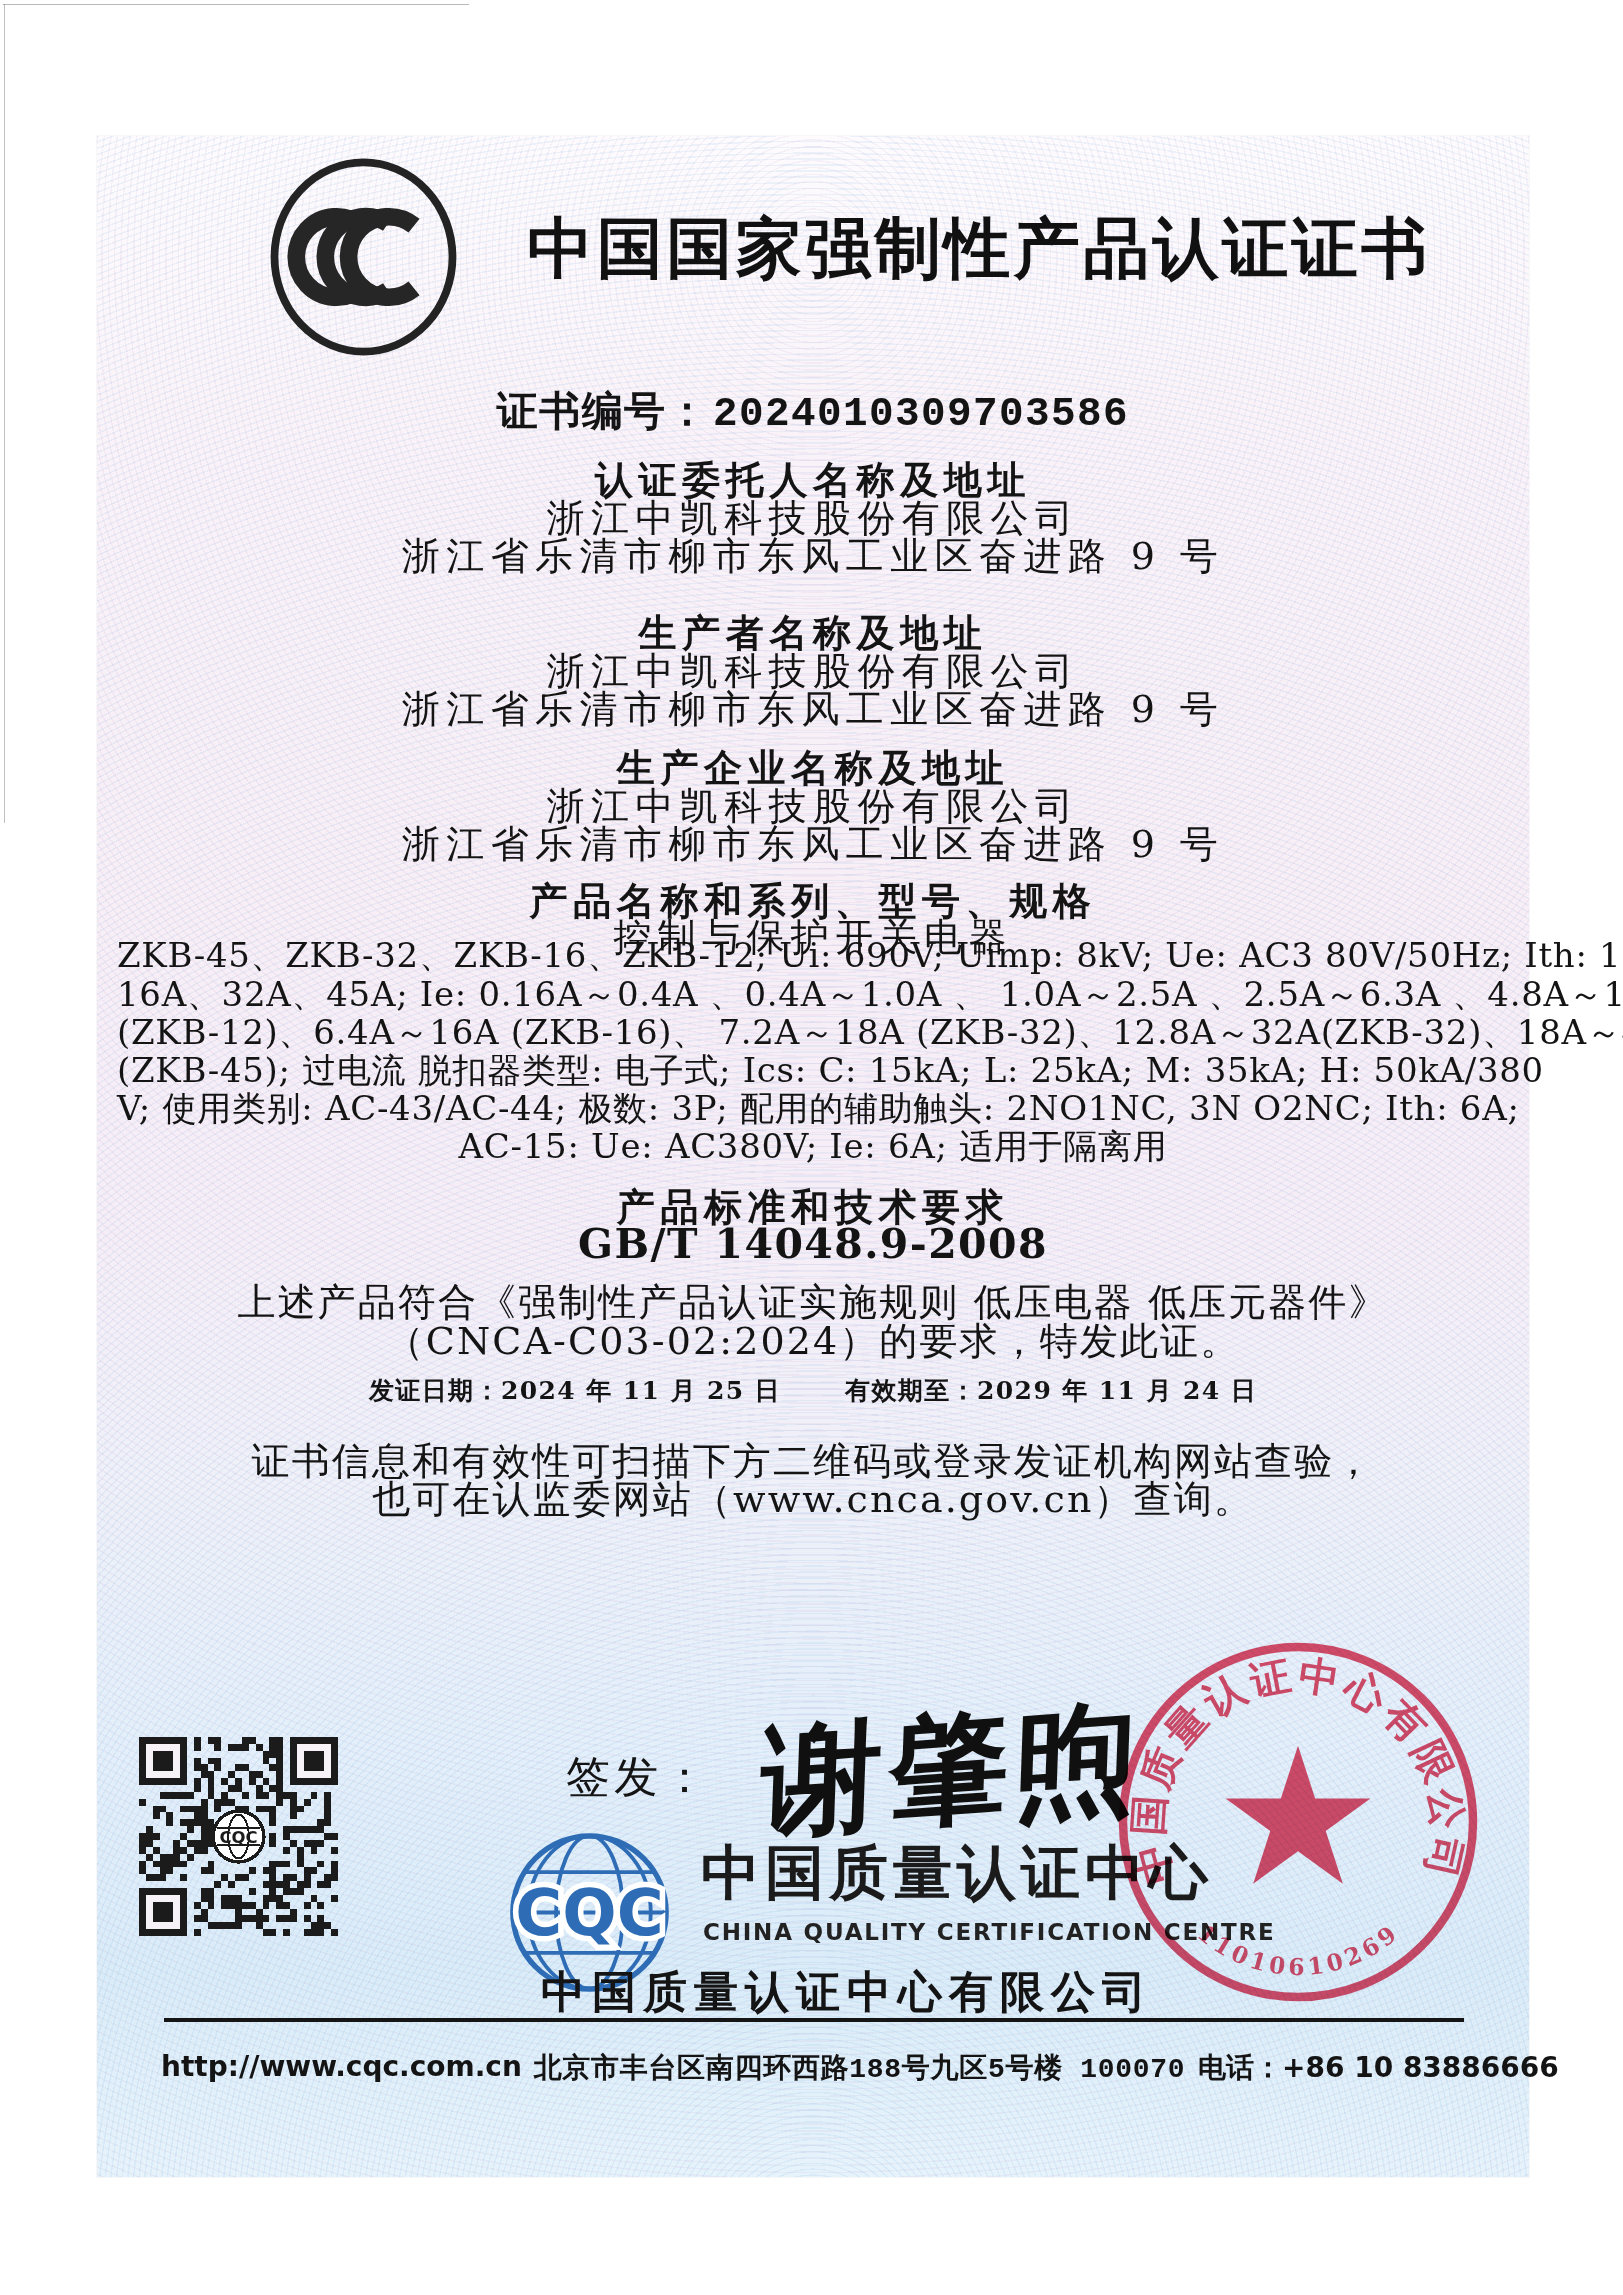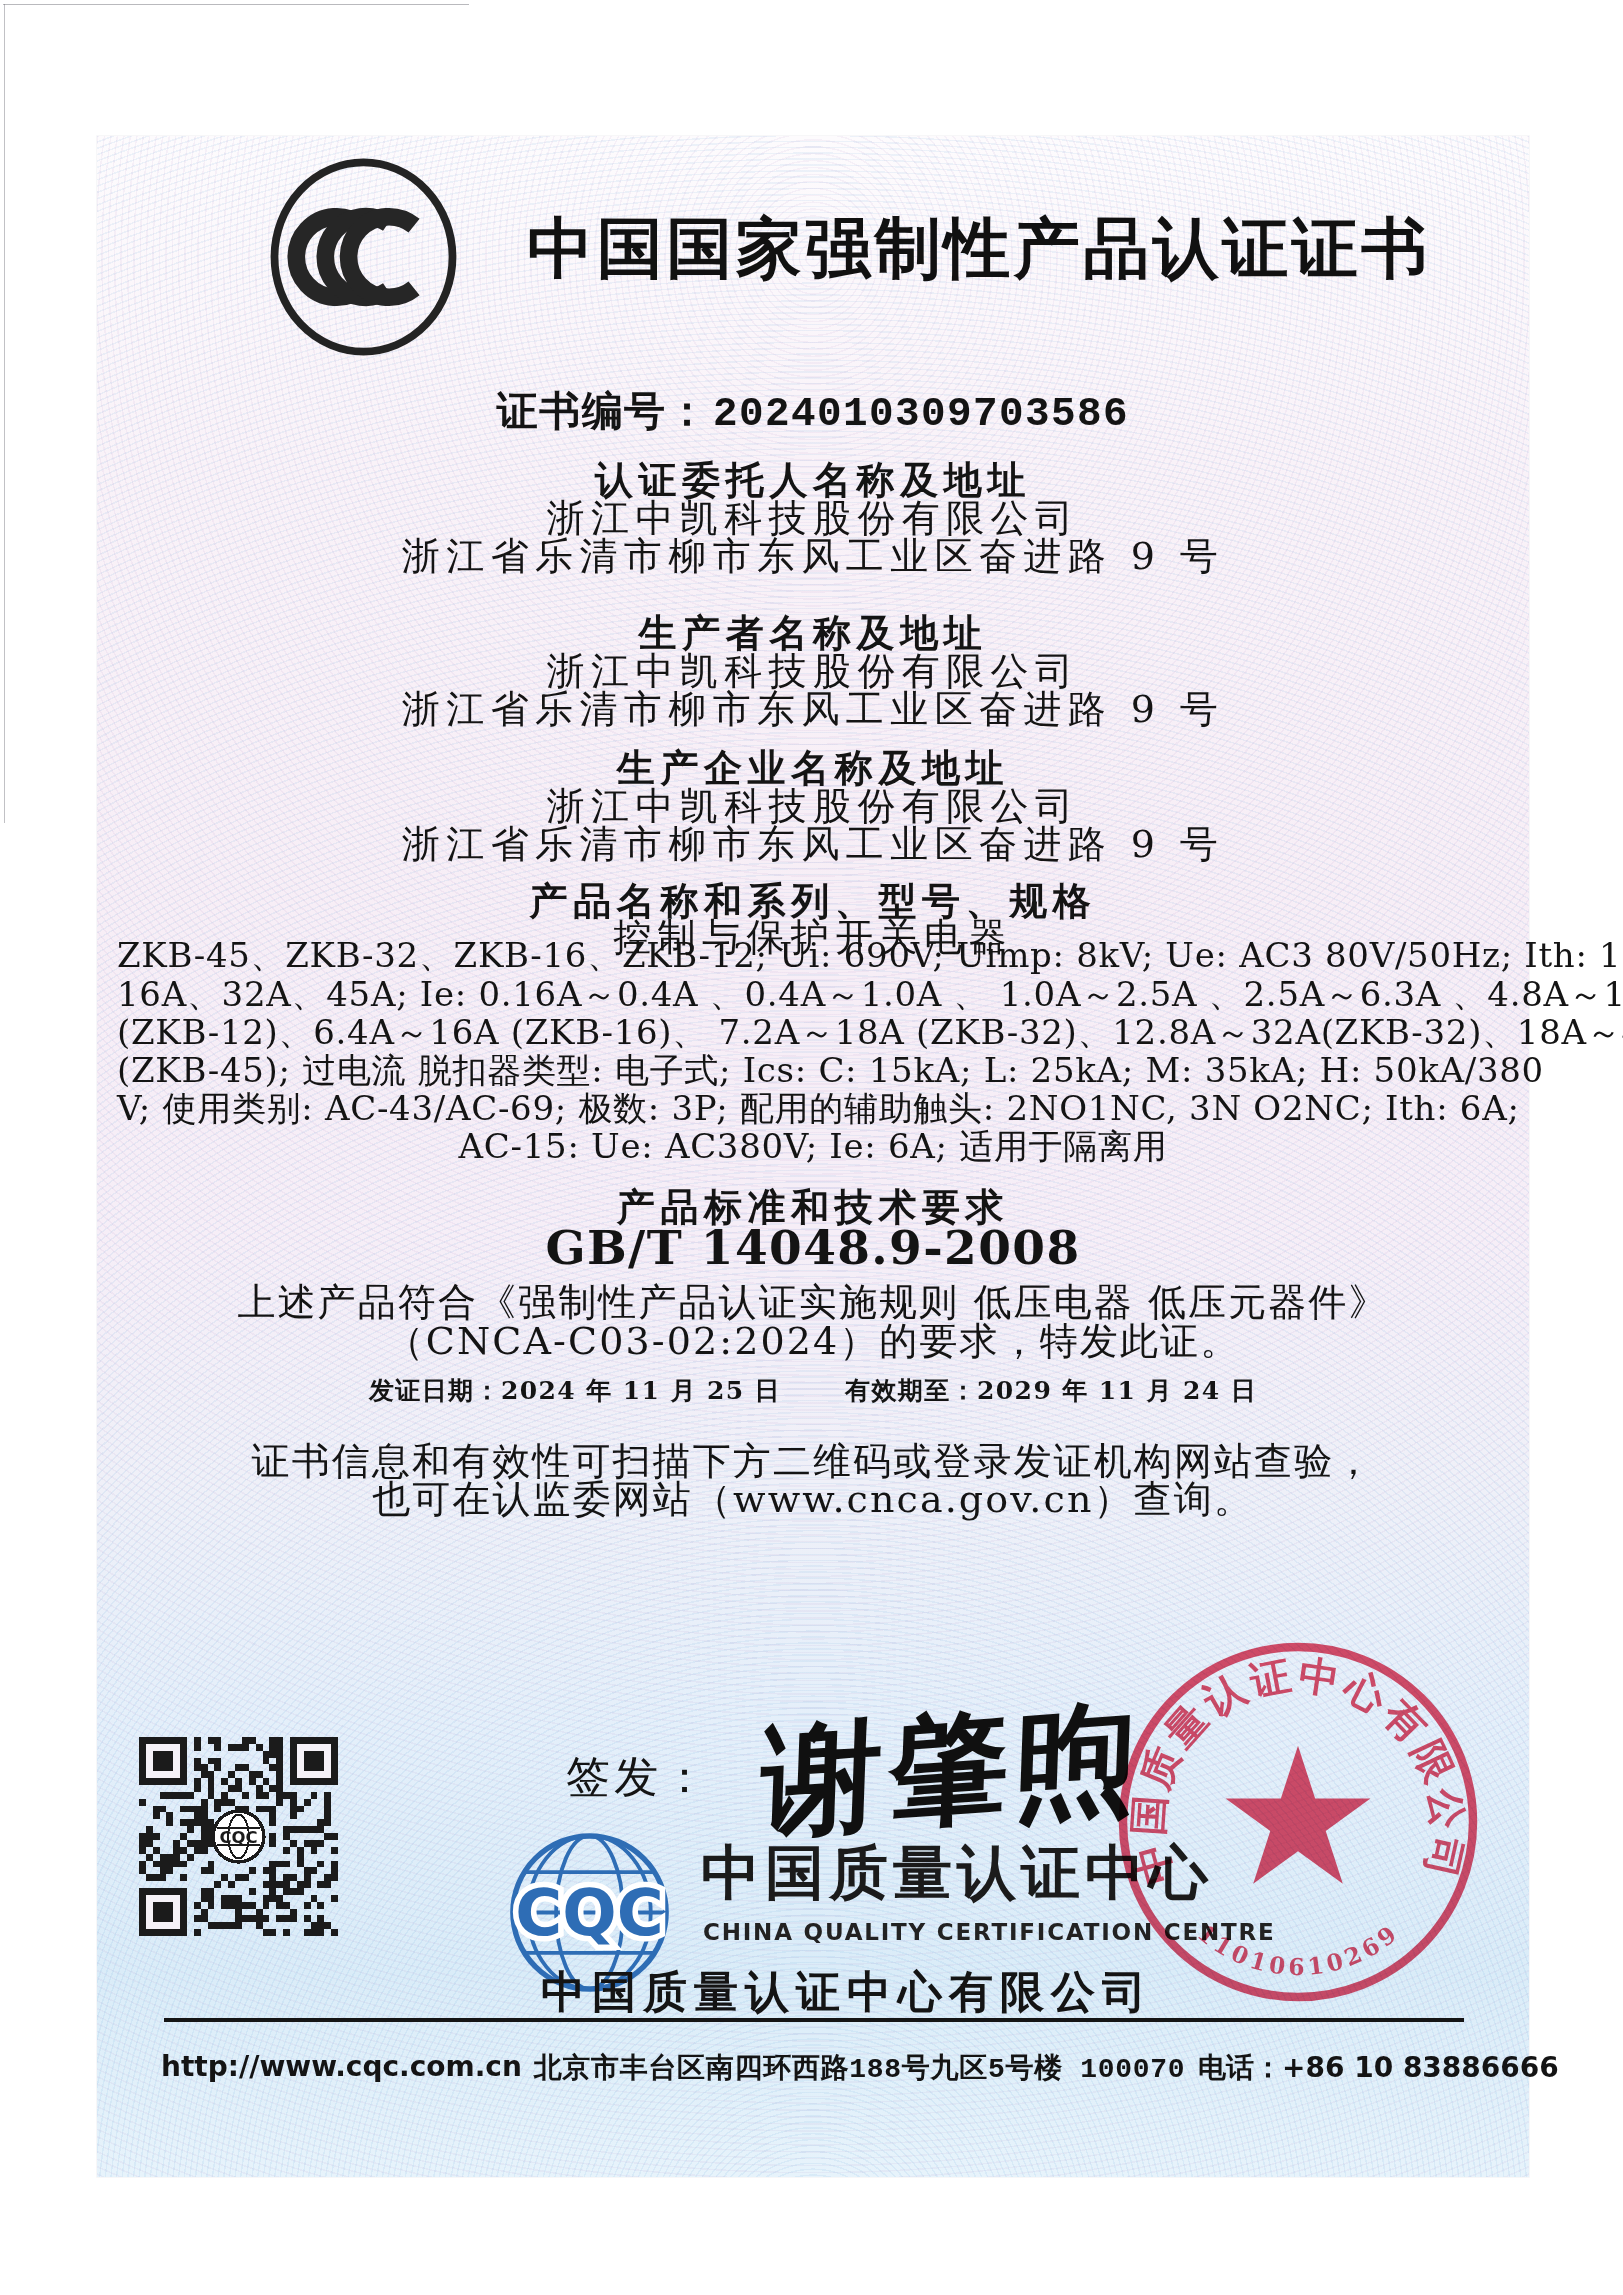--- a/index.html
+++ b/index.html
@@ -32,21 +32,21 @@
   }
   .certno{top:248px;font-size:41px;font-weight:700;letter-spacing:1.4px;}
   .certno .num{font-family:Liberation Mono, monospace;margin-left:4.2px;}
 
   .sec-head{font-size:38px;font-weight:700;letter-spacing:5.6px;}
   .sec-line{font-size:38px;font-weight:500;letter-spacing:6.4px;}
 
   .spec{left:20px;width:1392px;text-align:center;font-size:34px;line-height:38px;letter-spacing:0.7px;white-space:nowrap;}
 
   .std-head{top:1046px;font-size:38px;font-weight:700;letter-spacing:5.6px;}
-  .std-val{top:1084px;font-size:47px;font-weight:700;letter-spacing:1.4px;}
+  .std-val{top:1084px;font-size:41px;font-weight:700;letter-spacing:1.4px;}
 
   .conf{font-size:38px;letter-spacing:2.1px;}
   .dates{top:1238px;font-size:25px;font-weight:700;letter-spacing:1.4px;}
   .dates .gap{display:inline-block;width:64px;}
   .verify{font-size:38px;letter-spacing:2.1px;}
 
   .qr{left:42px;top:1601px;width:199px;height:199px;}
 
   .sign-label{left:469px;top:1612px;font-size:44px;letter-spacing:4.2px;font-weight:500;}
   .signature{
@@ -106,21 +106,21 @@
   <div class="abs cline sec-line" style="top:645px">浙江中凯科技股份有限公司</div>
   <div class="abs cline sec-line" style="top:683px">浙江省乐清市柳市东风工业区奋进路 9 号</div>
 
   <div class="abs cline sec-head" style="top:740px">产品名称和系列、型号、规格</div>
   <div class="abs cline sec-line" style="top:776px">控制与保护开关电器</div>
 
   <div class="abs spec" style="top:800px">ZKB-45、ZKB-32、ZKB-16、ZKB-12; Ui: 690V; Uimp: 8kV; Ue: AC3  80V/50Hz; Ith: 12A、</div>
   <div class="abs spec" style="top:839px">16A、32A、45A; Ie: 0.16A～0.4A 、0.4A～1.0A 、  1.0A～2.5A 、2.5A～6.3A 、4.8A～12A</div>
   <div class="abs spec" style="top:877px">(ZKB-12)、6.4A～16A (ZKB-16)、  7.2A～18A (ZKB-32)、12.8A～32A(ZKB-32)、18A～45A</div>
   <div class="abs spec" style="top:915px">(ZKB-45); 过电流  脱扣器类型: 电子式; Ics: C: 15kA; L: 25kA; M: 35kA; H: 50kA/380</div>
-  <div class="abs spec" style="top:953px">V; 使用类别: AC-43/AC-69; 极数: 3P; 配用的辅助触头: 2NO1NC, 3N  O2NC; Ith: 6A;</div>
+  <div class="abs spec" style="top:953px">V; 使用类别: AC-43/AC-44; 极数: 3P; 配用的辅助触头: 2NO1NC, 3N  O2NC; Ith: 6A;</div>
   <div class="abs spec" style="top:991px">AC-15: Ue: AC380V; Ie: 6A; 适用于隔离用</div>
 
   <div class="abs cline std-head">产品标准和技术要求</div>
   <div class="abs cline std-val">GB/T 14048.9-2008</div>
 
   <div class="abs cline conf" style="top:1141px">上述产品符合《强制性产品认证实施规则  低压电器  低压元器件》</div>
   <div class="abs cline conf" style="top:1180px">（CNCA-C03-02:2024）的要求，特发此证。</div>
 
   <div class="abs cline dates">
     <span>发证日期：</span><span>2024 年 11 月 25 日</span><span class="gap"></span><span>有效期至：</span><span>2029 年 11 月 24 日</span>

